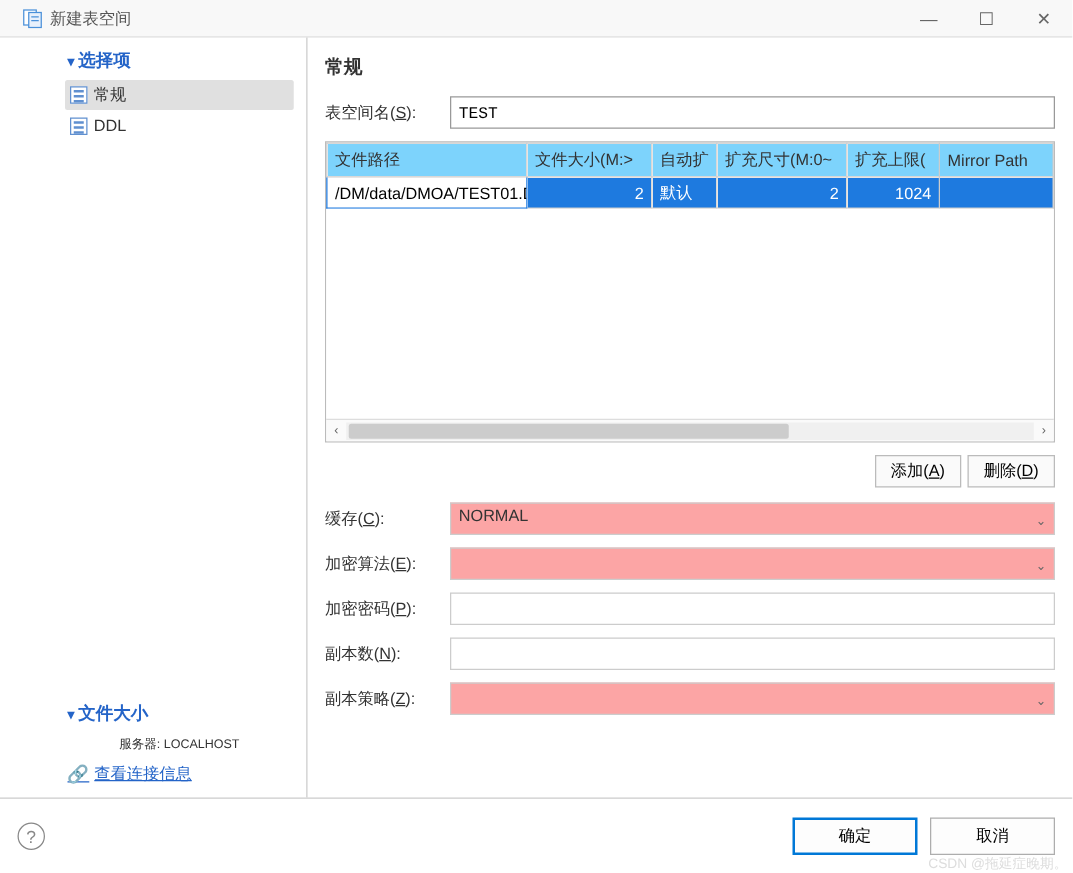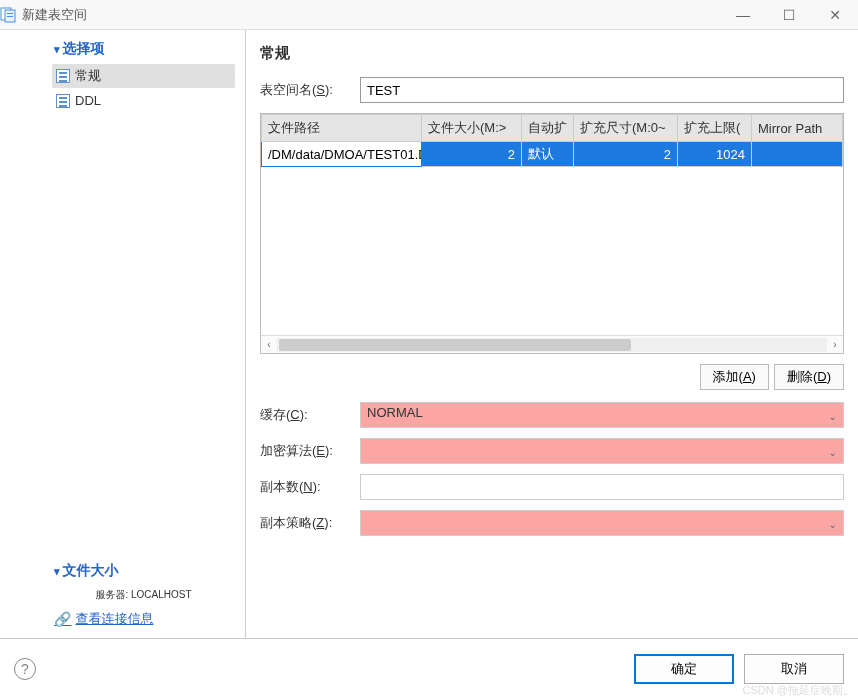--- a/index.html
+++ b/index.html
@@ -1,18 +1,18 @@
 <!DOCTYPE html>
 <html><head>
   <meta charset="utf-8">
   <style>
     * { box-sizing: border-box; margin: 0; padding: 0; }
     body { font-family: "Microsoft YaHei", "Segoe UI", sans-serif; font-size: 13px; color: #333; background: #fff; width: 858px; height: 698px; overflow: hidden; position: relative; }
     
-    .titlebar { height: 30px; display: flex; align-items: center; padding-left: 0; border-bottom: 1px solid #e0e0e0; background: #f8f8f8; }
+    .titlebar { height: 30px; display: flex; align-items: center; padding-left: 18px; border-bottom: 1px solid #e0e0e0; background: #f8f8f8; }
     .titlebar-icon { width: 16px; height: 16px; margin-right: 6px; }
     .titlebar-text { flex: 1; color: #555; font-size: 13px; }
     .titlebar-btns { display: flex; }
     .titlebar-btn { width: 46px; height: 30px; display: flex; align-items: center; justify-content: center; color: #666; font-size: 14px; }
     
     .dialog-body { display: flex; height: 608px; margin-left: 42px; }
     
     .sidebar { width: 204px; border-right: 1px solid #ccc; display: flex; flex-direction: column; padding: 6px 10px; }
     .section-header { color: #2464c8; font-weight: bold; padding: 4px 2px; font-size: 14px; }
     .section-header::before { content: "▾ "; font-size: 11px; color: #2464c8; }
@@ -25,27 +25,27 @@
     .conn-row { padding: 4px 2px; font-size: 10px; text-align: center; }
     .conn-link { color: #2464c8; text-decoration: underline; display: flex; align-items: center; gap: 4px; padding: 4px 2px; }
     .link-icon { color: #2464c8; font-size: 14px; }
     
     .main { flex: 1; display: flex; flex-direction: column; padding: 10px 14px; }
     .main-title { font-weight: bold; font-size: 15px; padding: 4px 0 14px; }
     
     .form-row { display: flex; align-items: center; margin-bottom: 10px; }
     .form-label { width: 100px; font-size: 13px; }
     .form-label u { text-decoration: underline; }
-    .form-input { flex: 1; height: 26px; border: 1px solid #999; padding: 2px 6px; font-size: 13px; font-family: Liberation Sans, sans-serif; }
+    .form-input { flex: 1; height: 26px; border: 1px solid #999; padding: 2px 6px; font-size: 13px; font-family: Liberation Mono, monospace; }
     .form-select { flex: 1; height: 26px; border: 1px solid #ccc; padding: 2px 6px; font-size: 13px; font-family: inherit; background: #fca5a5; position: relative; }
     .form-select-arrow { position: absolute; right: 6px; top: 8px; color: #666; font-size: 10px; }
     
     .grid-wrap { border: 1px solid #bbb; margin-bottom: 4px; }
     .grid { width: 100%; border-collapse: collapse; table-layout: fixed; }
-    .grid th { background: #e5e5e5; border: 1px solid #ccc; padding: 4px 6px; text-align: left; font-weight: normal; font-size: 13px; white-space: nowrap; overflow: hidden; }
+    .grid th { background: #7dd3fc; border: 1px solid #ccc; padding: 4px 6px; text-align: left; font-weight: normal; font-size: 13px; white-space: nowrap; overflow: hidden; }
     .grid td { border: 1px solid #ccc; padding: 3px 6px; font-size: 13px; white-space: nowrap; overflow: hidden; }
     .grid tr.selected td { background: #1e7adf; color: #fff; }
     .grid tr.selected td.editcell { background: #fff; color: #000; border: 1px solid #1e7adf; }
     .grid-body { height: 168px; background: #fff; border-top: none; }
     .right { text-align: right; }
     
     .hscroll { height: 18px; display: flex; align-items: center; border-top: 1px solid #ddd; background: #fafafa; }
     .hscroll-btn { width: 16px; text-align: center; font-size: 10px; color: #666; }
     .hscroll-track { flex: 1; height: 14px; background: #f0f0f0; position: relative; }
     .hscroll-thumb { position: absolute; left: 2px; top: 1px; width: 64%; height: 12px; background: #ccc; border-radius: 2px; }
@@ -167,20 +167,24 @@
 
     <div class="form-row">
       <label class="form-label"><span>缓存(</span><u>C</u><span>):</span></label>
       <div class="form-select"><span>NORMAL</span><span class="form-select-arrow">⌄</span></div>
     </div>
     <div class="form-row">
       <label class="form-label"><span>加密算法(</span><u>E</u><span>):</span></label>
       <div class="form-select"><span></span><span class="form-select-arrow">⌄</span></div>
     </div>
     <div class="form-row">
+      <label class="form-label"><span>加密密码(</span><u>P</u><span>):</span></label>
+      <input class="form-input" style="border-color: rgb(204, 204, 204);" value="">
+    </div>
+    <div class="form-row">
       <label class="form-label"><span>副本数(</span><u>N</u><span>):</span></label>
       <input class="form-input" style="border-color: rgb(204, 204, 204);" value="">
     </div>
     <div class="form-row">
       <label class="form-label"><span>副本策略(</span><u>Z</u><span>):</span></label>
       <div class="form-select"><span></span><span class="form-select-arrow">⌄</span></div>
     </div>
   </div>
 </div>
 

